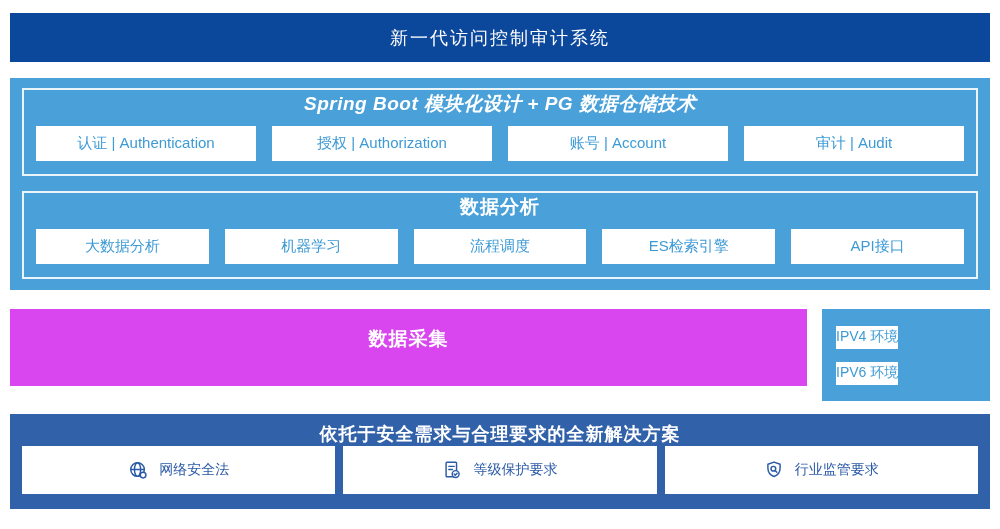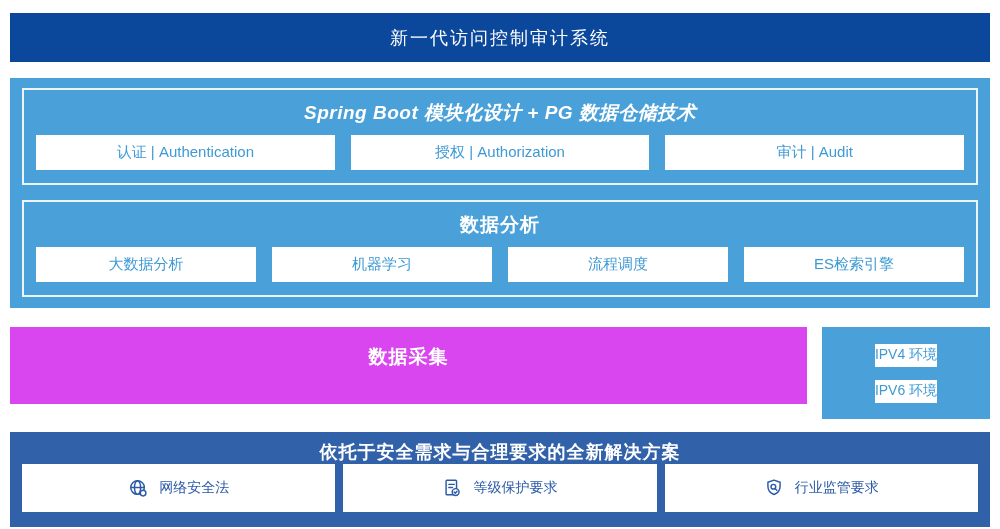--- a/index.html
+++ b/index.html
@@ -24,21 +24,21 @@
     padding:10px 12px 11px;
     margin-bottom:19px;
   }
   .inner-box {
     border:2px solid rgba(255,255,255,0.88);
     padding:0 12px 13px;
   }
   .inner-box + .inner-box { margin-top:15px; }
   .inner-title {
     color:#ffffff; font-size:19px; font-weight:bold;
-    text-align:center; padding:10px 0 9px; letter-spacing:1px;
+    text-align:center; padding:1px 0 9px; letter-spacing:1px;
   }
   .inner-title.italic { font-style:italic; letter-spacing:0.5px; }
   .module-row { display:flex; gap:16px; }
   .module-btn {
     flex:1; height:35px; background:#ffffff;
     color:#3E9AD5; font-size:15px;
     display:flex; align-items:center; justify-content:center;
     white-space:nowrap;
   }
   
@@ -56,21 +56,21 @@
   }
   .collection-btns { display:flex; gap:13px; }
   .collection-btn {
     flex:1; height:34px; background:#ffffff;
     color:#3E9AD5; font-size:15px;
     display:flex; align-items:center; justify-content:center;
     white-space:nowrap;
   }
   .env-box {
     width:168px; background:#4AA0D8; height:92px;
-    display:flex; flex-direction:column; align-items:center; justify-content:center;
+    display:flex; flex-direction:column; align-items:flex-start; justify-content:center;
     gap:13px; padding:0 14px;
   }
   .env-btn {
     height:23px; background:#ffffff; color:#3E9AD5; font-size:14px;
     display:flex; align-items:center; justify-content:center;
   }
   
   .solution-box {
     background:#3161A8; height:95px;
     padding:8px 12px 20px;
@@ -99,31 +99,33 @@
   <div class="title">新一代访问控制审计系统</div>
 </div>
 
 <div class="platform-box">
 
   <div class="inner-box">
     <div class="inner-title italic">Spring Boot 模块化设计 + PG 数据仓储技术</div>
     <div class="module-row">
       <div class="module-btn">认证 | Authentication</div>
       <div class="module-btn">授权 | Authorization</div>
+      <div class="module-btn">账号 | Account</div>
       <div class="module-btn">审计 | Audit</div>
     </div>
   </div>
 
   <div class="inner-box">
     <div class="inner-title">数据分析</div>
     <div class="module-row">
       <div class="module-btn">大数据分析</div>
       <div class="module-btn">机器学习</div>
       <div class="module-btn">流程调度</div>
       <div class="module-btn">ES检索引擎</div>
+      <div class="module-btn">API接口</div>
     </div>
   </div>
 
 </div>
 
 <div class="collection-row">
 
   <div class="collection-box">
     <div class="collection-title">数据采集</div>
   </div>

